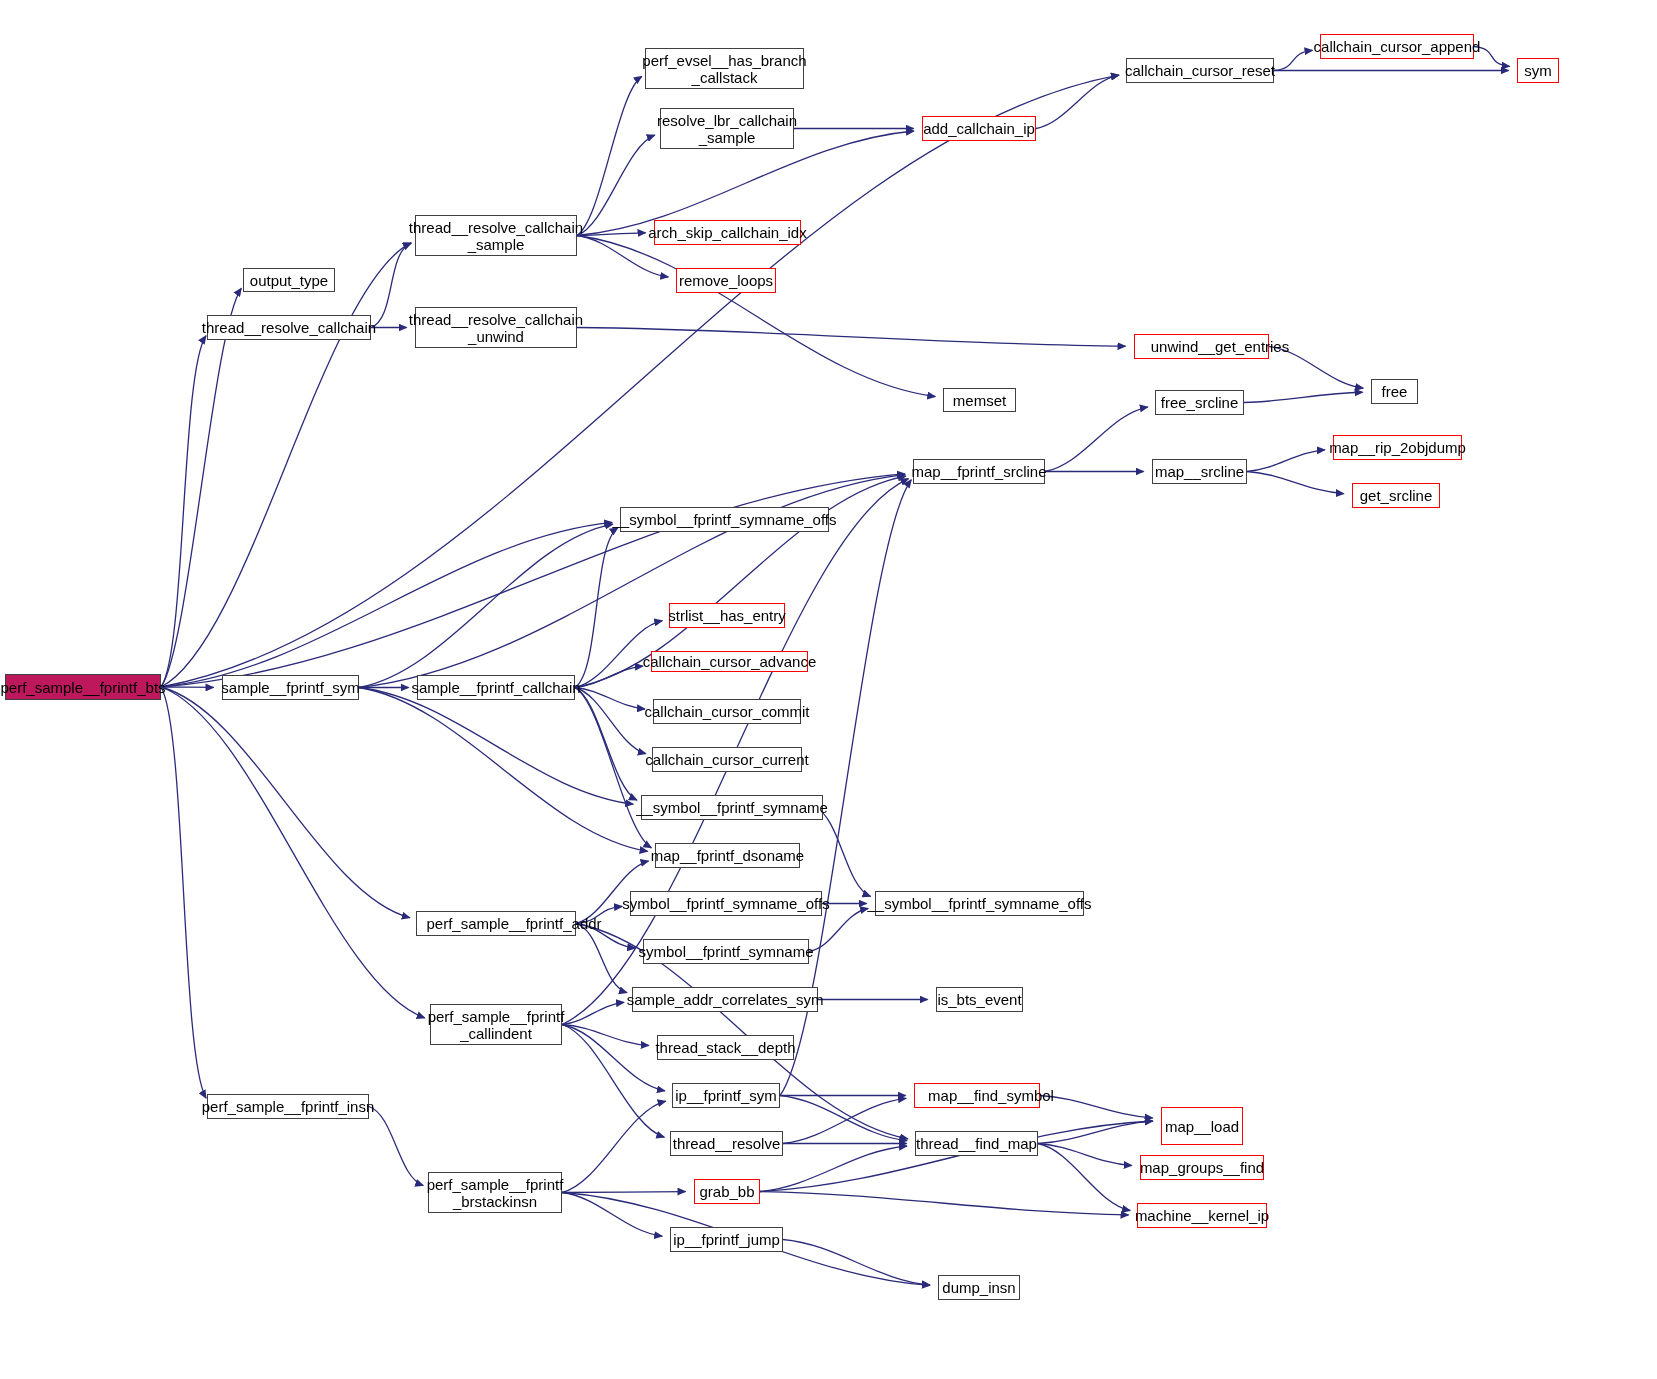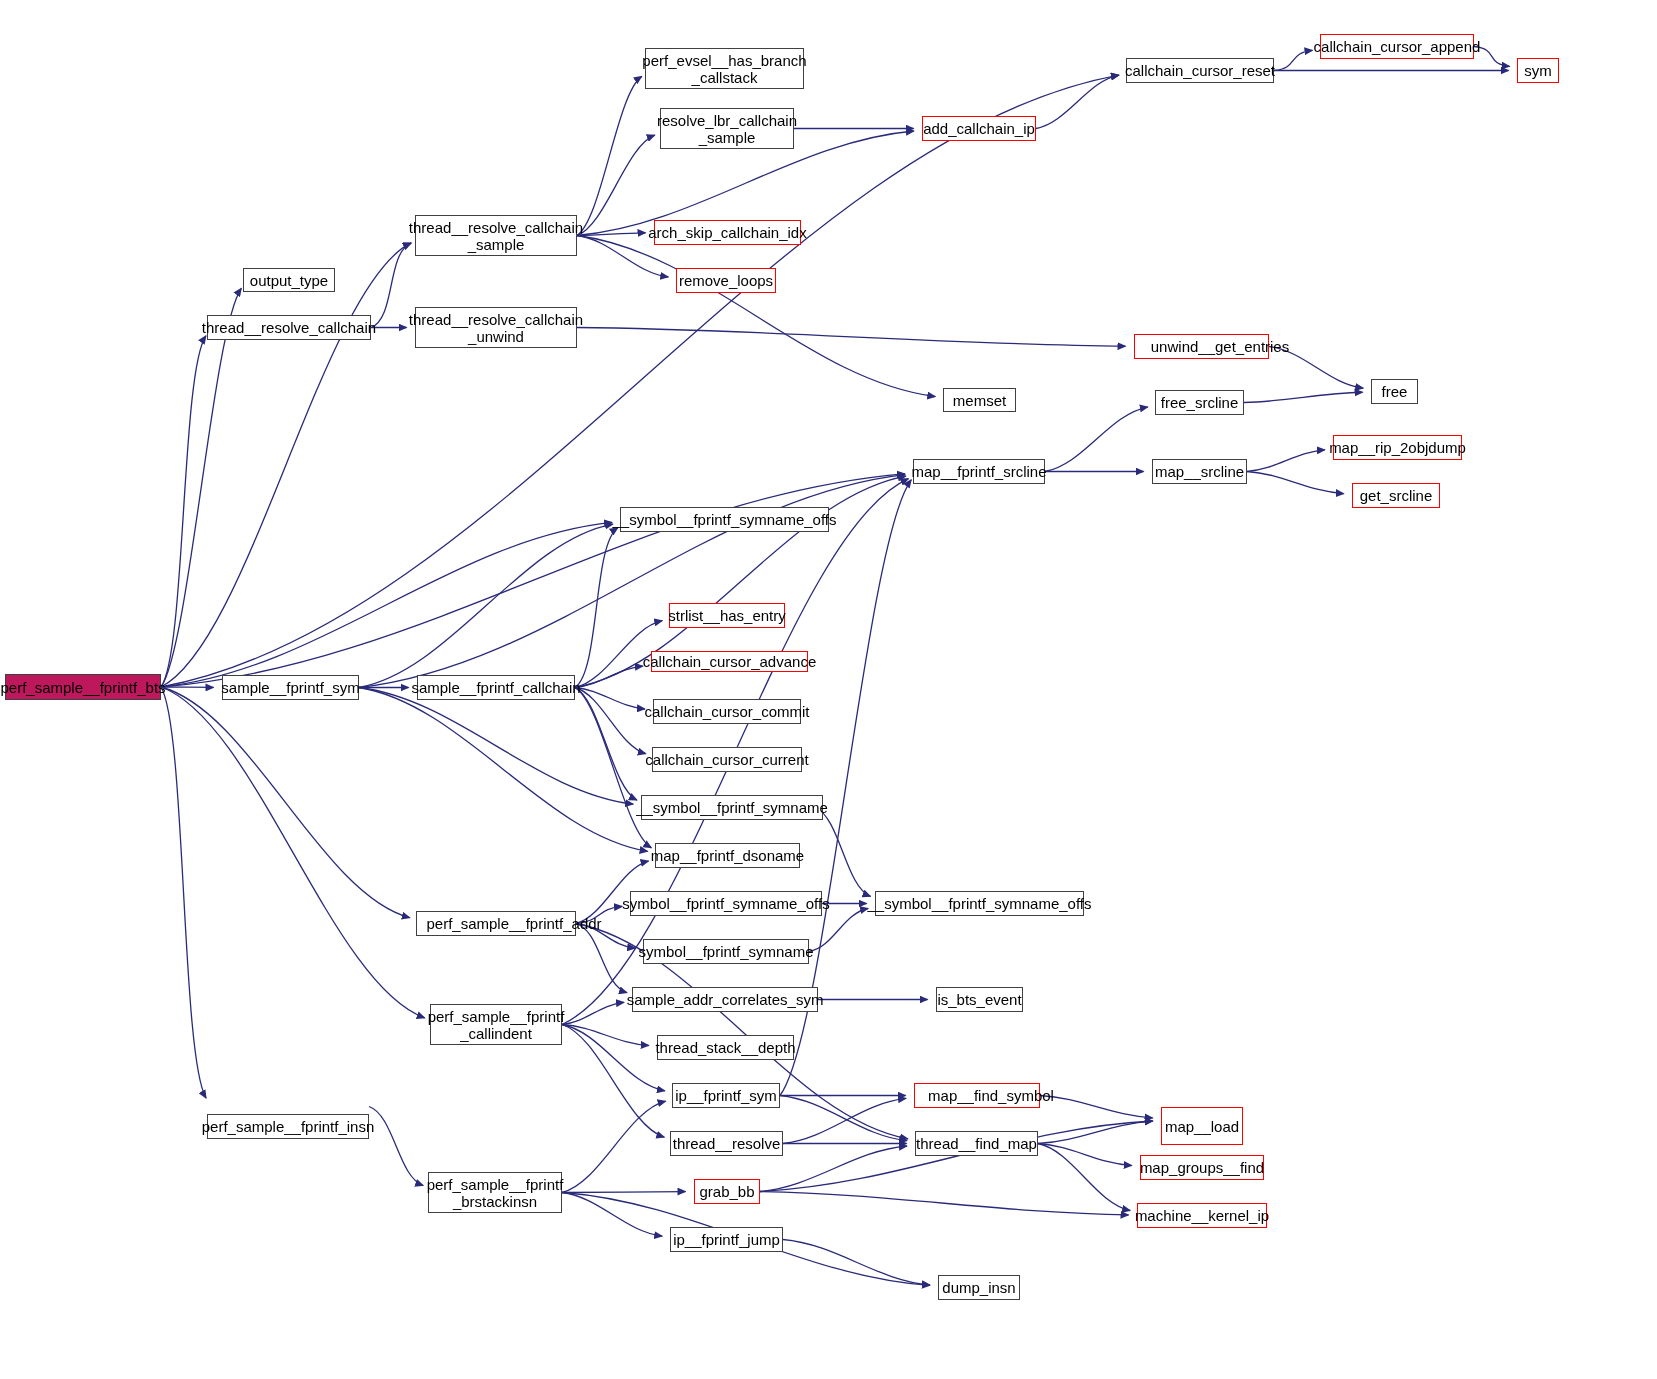--- a/index.html
+++ b/index.html
@@ -162,20 +162,20 @@
       <div class="node" style="left: 430px; top: 1004px; width: 132px; height: 41px;"><span>perf_sample__fprintf
 _callindent</span></div>
       <div class="node" style="left: 657px; top: 1035px; width: 137px; height: 25px;"><span>thread_stack__depth</span></div>
       <div class="node" style="left: 672px; top: 1083px; width: 108px; height: 25px;"><span>ip__fprintf_sym</span></div>
       <div class="node" style="left: 670px; top: 1131px; width: 113px; height: 25px;"><span>thread__resolve</span></div>
       <div class="node red" style="left: 914px; top: 1083px; width: 126px; height: 25px; padding-left: 28px;"><span>map__find_symbol</span></div>
       <div class="node" style="left: 915px; top: 1131px; width: 123px; height: 25px;"><span>thread__find_map</span></div>
       <div class="node red" style="left: 1161px; top: 1107px; width: 82px; height: 38px;"><span>map__load</span></div>
       <div class="node red" style="left: 1140px; top: 1155px; width: 124px; height: 25px;"><span>map_groups__find</span></div>
       <div class="node red" style="left: 1137px; top: 1203px; width: 130px; height: 25px;"><span>machine__kernel_ip</span></div>
-      <div class="node" style="left: 207px; top: 1094px; width: 162px; height: 25px; margin-top: 20px;"><span>perf_sample__fprintf_insn</span></div>
+      <div class="node" style="left: 207px; top: 1094px; width: 162px; height: 25px;"><span>perf_sample__fprintf_insn</span></div>
       <div class="node" style="left: 428px; top: 1172px; width: 134px; height: 41px;"><span>perf_sample__fprintf
 _brstackinsn</span></div>
       <div class="node red" style="left: 694px; top: 1179px; width: 66px; height: 25px;"><span>grab_bb</span></div>
       <div class="node" style="left: 670px; top: 1227px; width: 113px; height: 25px;"><span>ip__fprintf_jump</span></div>
       <div class="node" style="left: 938px; top: 1275px; width: 82px; height: 25px;"><span>dump_insn</span></div>
     </div>
 </div>
 
 </body></html>

